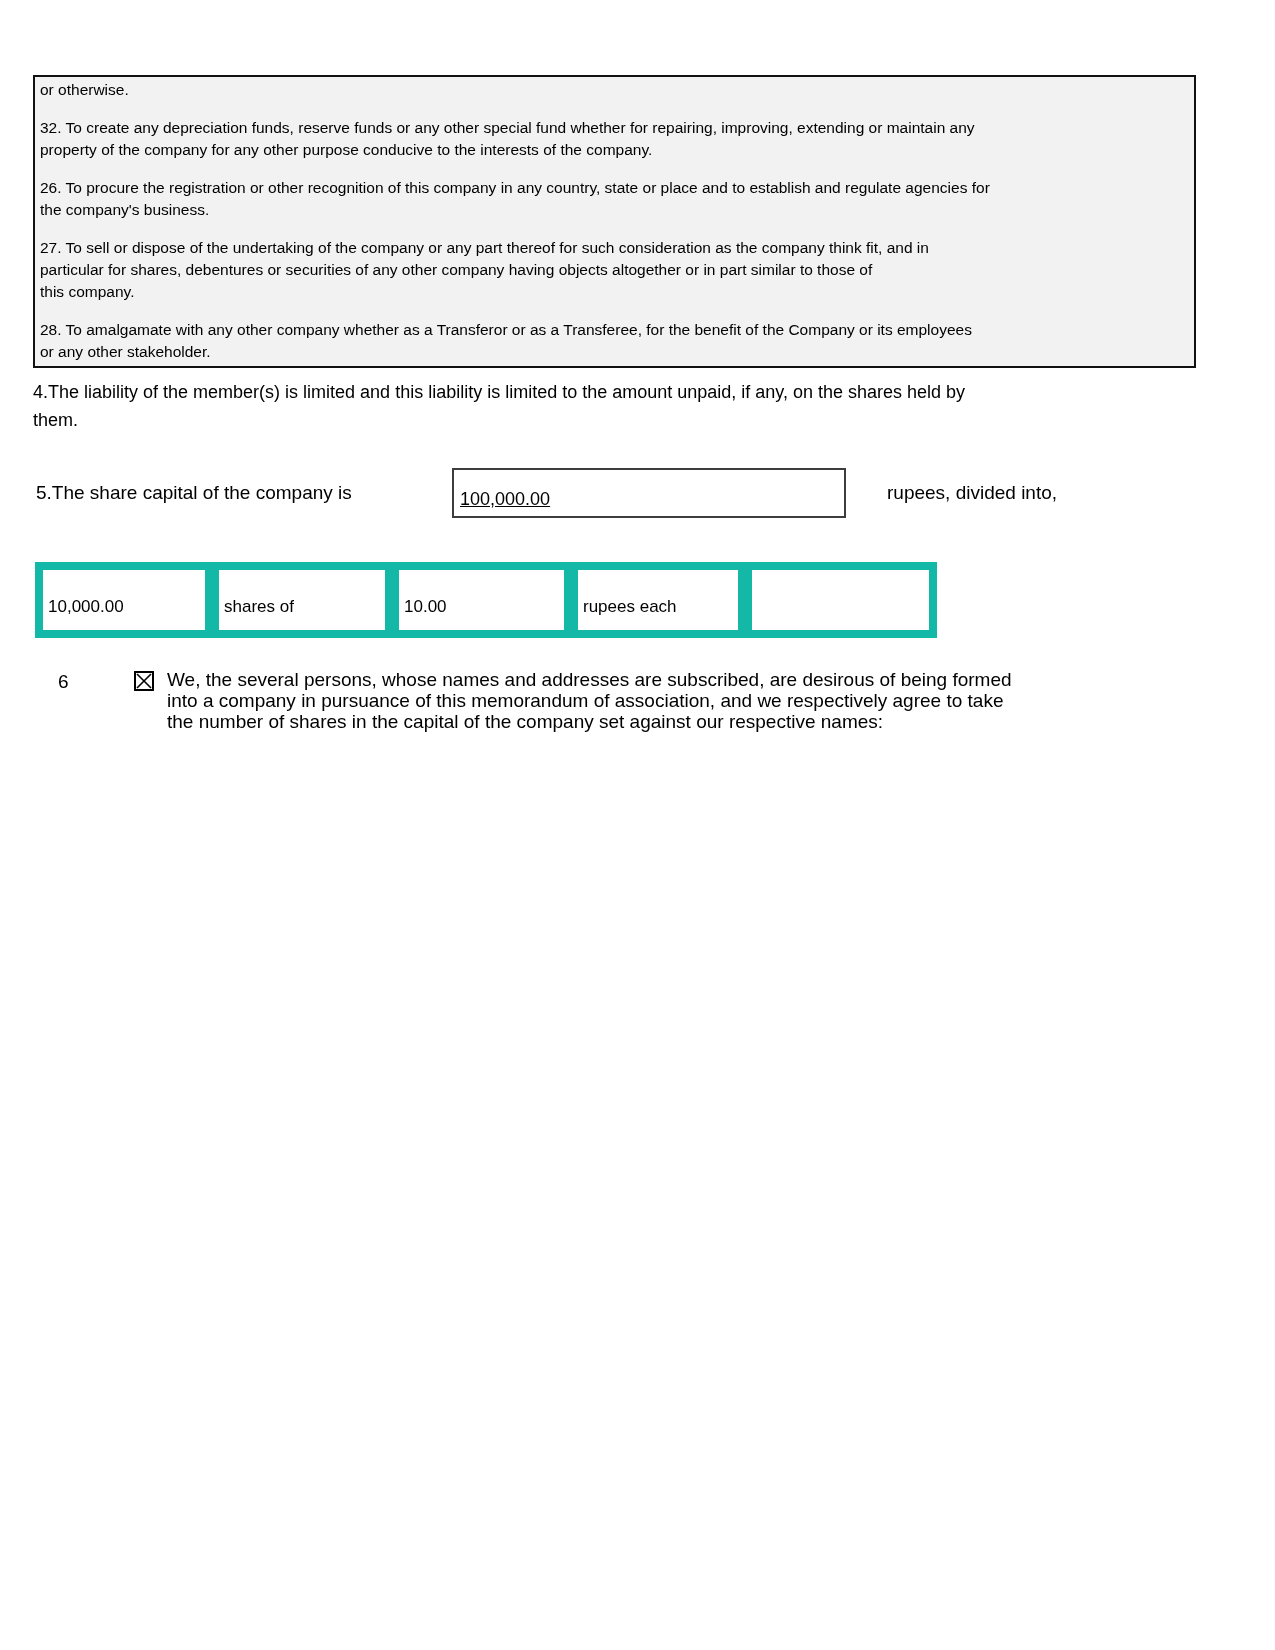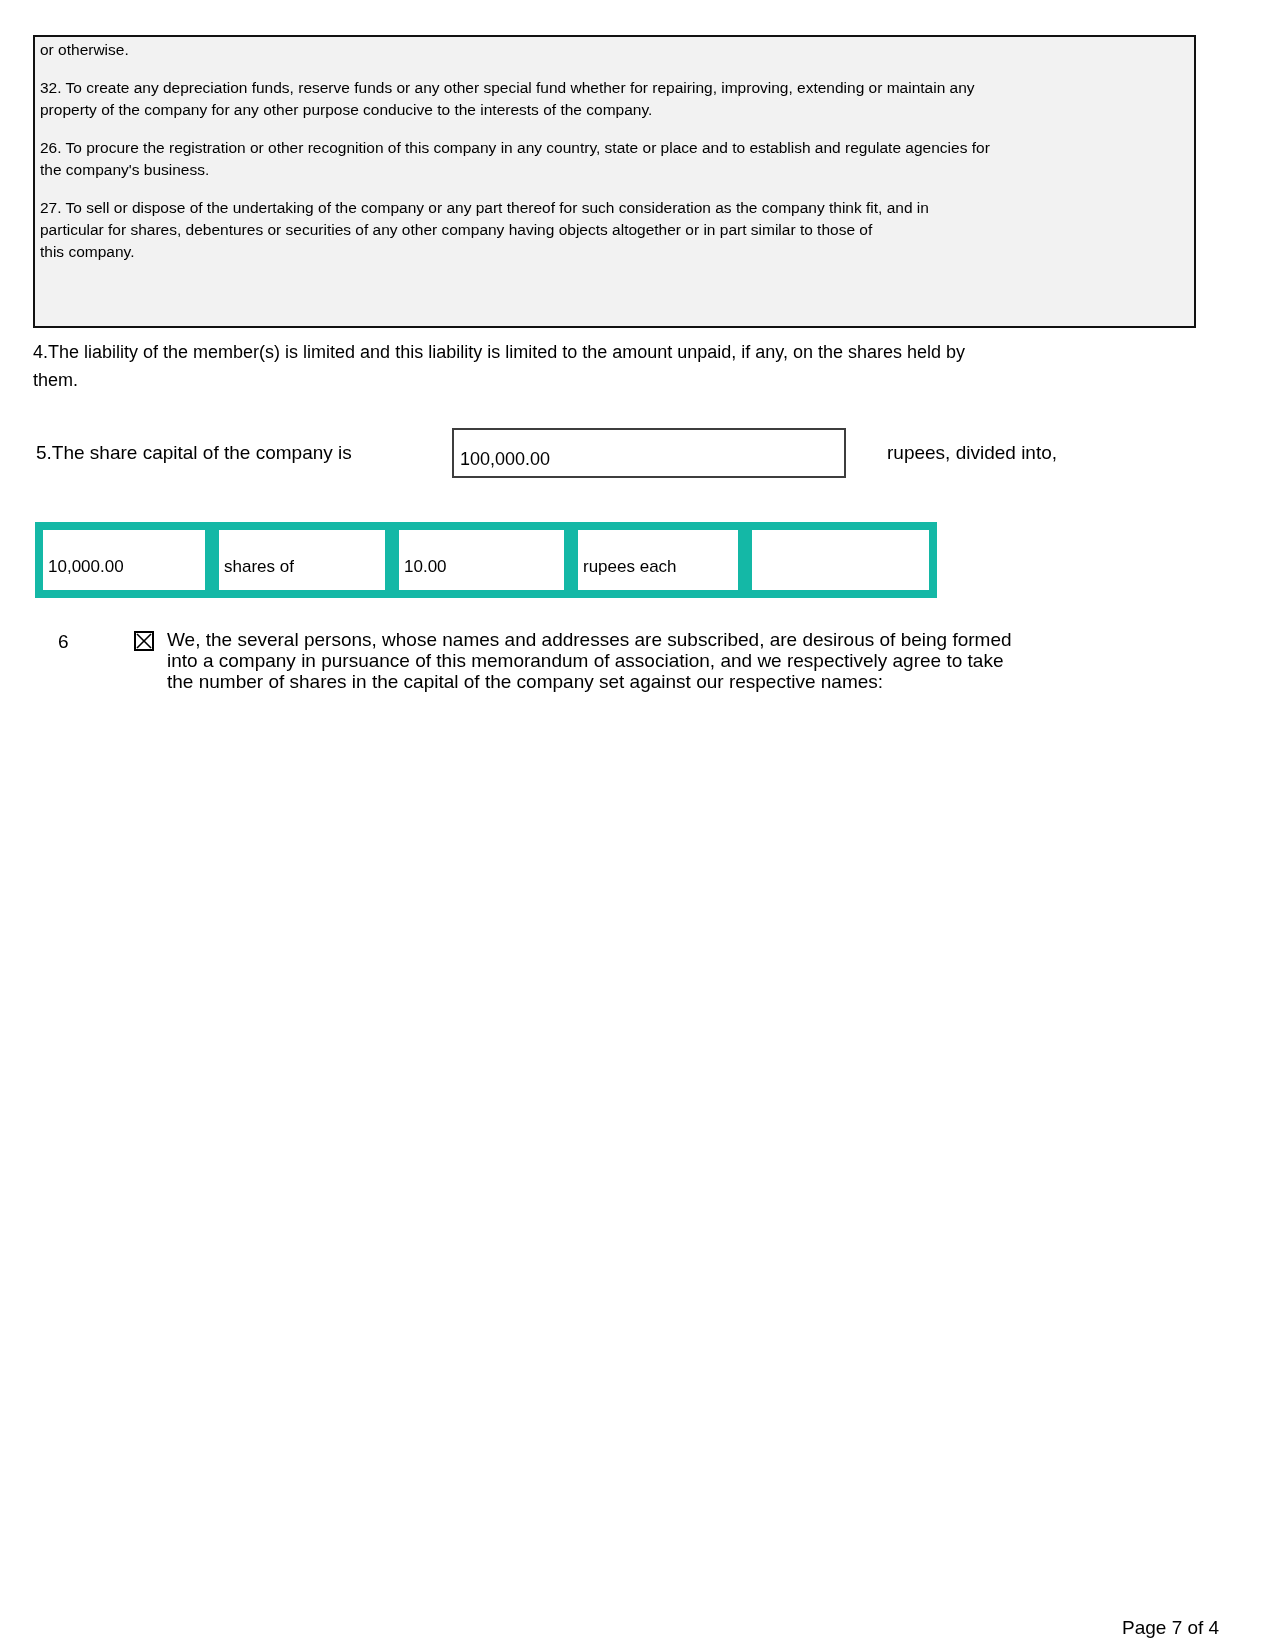--- a/index.html
+++ b/index.html
@@ -5,21 +5,21 @@
   * { margin: 0; padding: 0; box-sizing: border-box; }
   html, body { background: #ffffff; }
   body {
     position: relative;
     width: 1275px;
     height: 1650px;
     font-family: "Liberation Sans", sans-serif;
     color: #000000;
     overflow: hidden;
   }
-  .abs { position: absolute; }
+  .abs { position: absolute; margin-top: 40px; }
 
   
   .clause-box {
     left: 33px; top: 35px;
     width: 1163px; height: 293px;
     background: #f2f2f2;
     border: 2px solid #111111;
     padding: 2px 5px;
     font-size: 15.5px;
     line-height: 22px;
@@ -43,20 +43,21 @@
     font-size: 19px;
   }
   .share-capital-field {
     left: 452px; top: 428px;
     width: 394px; height: 50px;
     background: #ffffff;
     border: 2px solid #3d3d3d;
     display: flex; align-items: flex-end;
     padding: 0 0 6px 6px;
     font-size: 18px;
+    text-decoration: underline;
   }
   .share-capital-suffix {
     left: 887px; top: 428px; height: 50px;
     display: flex; align-items: center;
     font-size: 19px;
   }
 
   
   .capital-table {
     left: 35px; top: 522px;
@@ -111,20 +112,22 @@
 
 <div class="abs clause-box">
   <div class="para">or otherwise.</div>
   <div class="para">32. To create any depreciation funds, reserve funds or any other special fund whether for repairing, improving, extending or maintain any
 property of the company for any other purpose conducive to the interests of the company.</div>
   <div class="para">26. To procure the registration or other recognition of this company in any country, state or place and to establish and regulate agencies for
 the company's business.</div>
   <div class="para">27. To sell or dispose of the undertaking of the company or any part thereof for such consideration as the company think fit, and in
 particular for shares, debentures or securities of any other company having objects altogether or in part similar to those of
 this company.</div>
+  <div class="para">28. To amalgamate with any other company whether as a Transferor or as a Transferee, for the benefit of the Company or its employees
+or any other stakeholder.</div>
 </div>
 
 <div class="abs liability-clause">4.The liability of the member(s) is limited and this liability is limited to the amount unpaid, if any, on the shares held by
 them.</div>
 
 <div class="abs share-capital-label">5.The share capital of the company is</div>
 <div class="abs share-capital-field">
   <span>100,000.00</span>
 </div>
 <div class="abs share-capital-suffix">rupees, divided into,</div>

